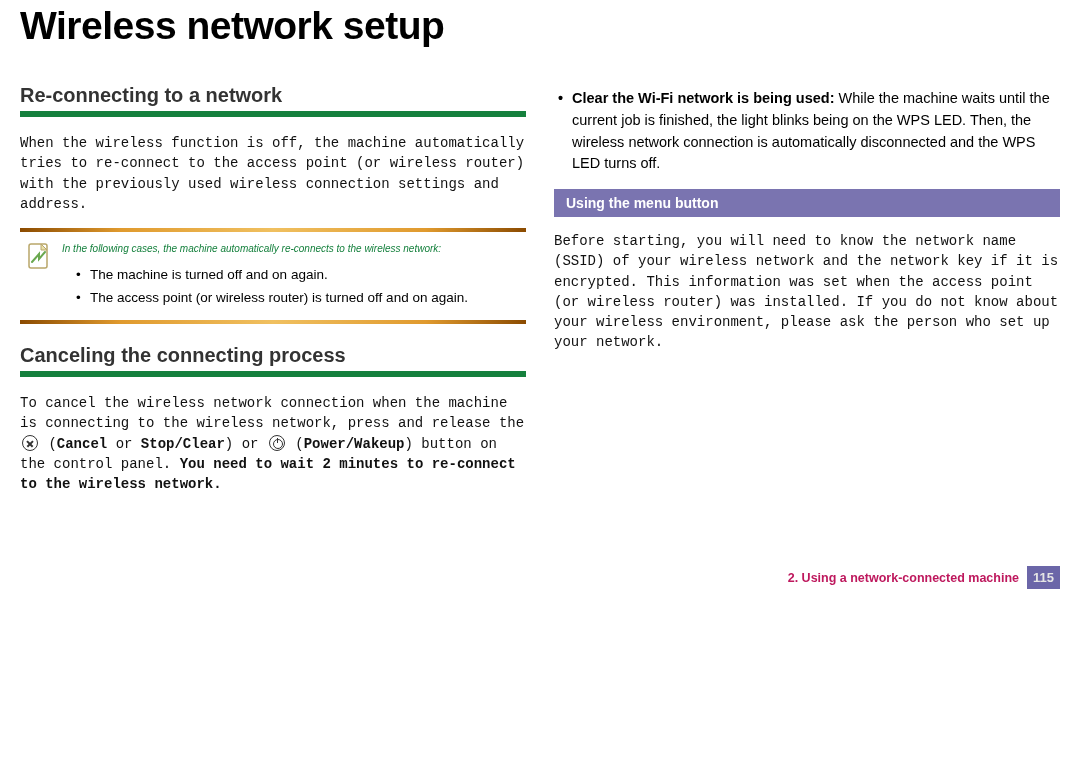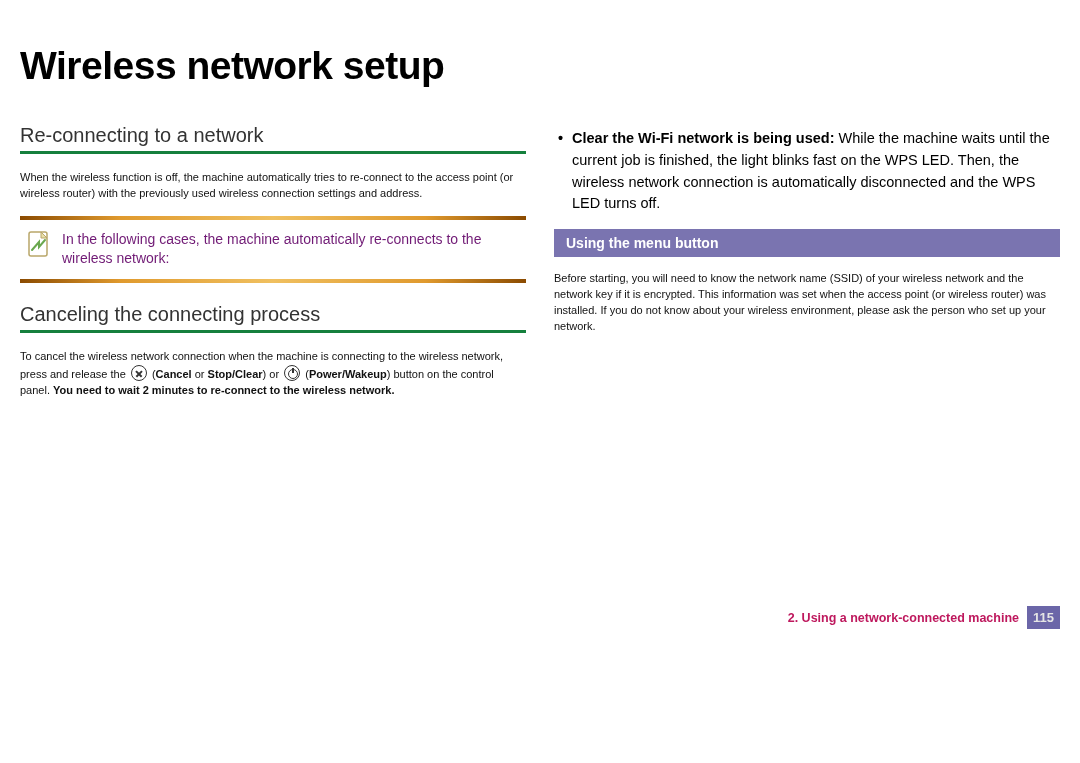--- a/index.html
+++ b/index.html
@@ -1,27 +1,27 @@
 <!DOCTYPE html>
 <html><head>
 <meta charset="utf-8">
 <style>
   * { box-sizing: border-box; margin: 0; padding: 0; }
   html, body { width: 1080px; height: 763px; background: #fff; font-family: "Segoe UI", "Myriad Pro", Arial, sans-serif; color: #000; }
-  .page { position: relative; width: 1080px; height: 603px; padding: 0 20px; margin-top: 40px; }
+  .page { position: relative; width: 1080px; height: 603px; padding: 0 20px; }
   .page-title { font-size: 39px; font-weight: 700; color: #000; letter-spacing: -0.5px; padding: 4px 0 8px 0; }
   .columns { display: flex; gap: 28px; margin-top: 28px; }
   .col { flex: 1 1 0; min-width: 0; }
-  .sec-h { font-size: 20px; font-weight: 400; color: #333; border-bottom: 3px solid #15803d; padding-bottom: 4px; margin-bottom: 16px; }
-  .body-text { font-size: 11px; line-height: 1.45; color: #111; margin-bottom: 14px; }
+  .sec-h { font-size: 20px; font-weight: 700; color: #333; border-bottom: 6px solid #15803d; padding-bottom: 4px; margin-bottom: 16px; }
+  .body-text { font-size: 14px; line-height: 1.45; color: #111; margin-bottom: 14px; font-family: Liberation Mono, monospace; }
   .bold { font-weight: 700; }
   .notebox { border-top: 4px solid; border-bottom: 4px solid; border-image: linear-gradient(to right, #8a4a00, #e09a2e 20%, #f0c060 50%, #e09a2e 80%, #8a4a00) 1; padding: 10px 6px 10px 6px; margin: 6px 0 20px 0; }
   .notebox-inner { display: flex; gap: 10px; align-items: flex-start; }
   .note-icon { flex: 0 0 auto; width: 26px; height: 30px; }
-  .note-text { font-size: 14px; line-height: 1.4; color: #701a75; }
+  .note-text { font-size: 10px; line-height: 1.4; color: #15803d; font-style: italic; }
   .note-sublist { margin: 8px 0 0 14px; }
   .note-sublist li { font-size: 13.5px; line-height: 1.7; list-style: none; position: relative; padding-left: 14px; }
   .note-sublist li::before { content: "•"; position: absolute; left: 0; top: 0; }
   .bullets { margin: 4px 0 14px 0; }
   .bullets li { list-style: none; position: relative; padding-left: 18px; font-size: 14.5px; line-height: 1.5; margin-bottom: 8px; }
   .bullets li::before { content: "•"; position: absolute; left: 4px; top: 0; font-weight: 700; }
   .bar-h { background: #7a74b0; color: #fff; font-size: 14px; font-weight: 700; padding: 6px 12px; margin: 10px 0 14px 0; }
   .inline-icon { display: inline-block; vertical-align: -3px; width: 16px; height: 16px; border: 1px solid #333; border-radius: 50%; position: relative; margin: 0 2px; }
   .inline-icon.cancel::before, .inline-icon.cancel::after { content:""; position:absolute; left:3px; top:7px; width:8px; height:1.5px; background:#333; }
   .inline-icon.cancel::before { transform: rotate(45deg); }
@@ -52,36 +52,40 @@
         <div class="notebox-inner">
           <span class="note-icon">
             <svg viewBox="0 0 26 30">
                 <rect x="3" y="2" width="18" height="24" rx="2" fill="#fff" stroke="#b9a76a" stroke-width="1.5"></rect>
                 <path d="M15 2 L21 8 L15 8 Z" fill="#e9dfa8" stroke="#b9a76a" stroke-width="1"></path>
                 <path d="M6 20 L13 12 L13 17 L19 10" fill="none" stroke="#6aa84f" stroke-width="2" stroke-linecap="round"></path>
               </svg>
           </span>
           <div>
             <div class="note-text">In the following cases, the machine automatically re-connects to the wireless network:</div>
+            <ul class="note-sublist">
+              <li>The machine is turned off and on again.</li>
+              <li>The access point (or wireless router) is turned off and on again.</li>
+            </ul>
           </div>
         </div>
       </div>
 
       <h2 class="sec-h">Canceling the connecting process</h2>
       <p class="body-text">
         <span>To cancel the wireless network connection when the machine is connecting to the wireless network, press and release the </span><span class="inline-icon cancel"></span><span> (</span><span class="bold">Cancel</span><span> or </span><span class="bold">Stop/Clear</span><span>) or </span><span class="inline-icon power"></span><span> (</span><span class="bold">Power/Wakeup</span><span>) button on the control panel. </span><span class="bold">You need to wait 2 minutes to re-connect to the wireless network.</span>
       </p>
 
     </div>
 
     <div class="col">
 
 
       <ul class="bullets">
-        <li><span class="bold">Clear the Wi-Fi network is being used:</span><span> While the machine waits until the current job is finished, the light blinks fast on the WPS LED. Then, the wireless network connection is automatically disconnected and the WPS LED turns off.</span></li>
+        <li><span class="bold">Clear the Wi-Fi network is being used:</span><span> While the machine waits until the current job is finished, the light blinks being on the WPS LED. Then, the wireless network connection is automatically disconnected and the WPS LED turns off.</span></li>
       </ul>
 
       <div class="bar-h">Using the menu button</div>
 
 
       <p class="body-text">Before starting, you will need to know the network name (SSID) of your wireless network and the network key if it is encrypted. This information was set when the access point (or wireless router) was installed. If you do not know about your wireless environment, please ask the person who set up your network.</p>
 
     </div>
 
   </div>

